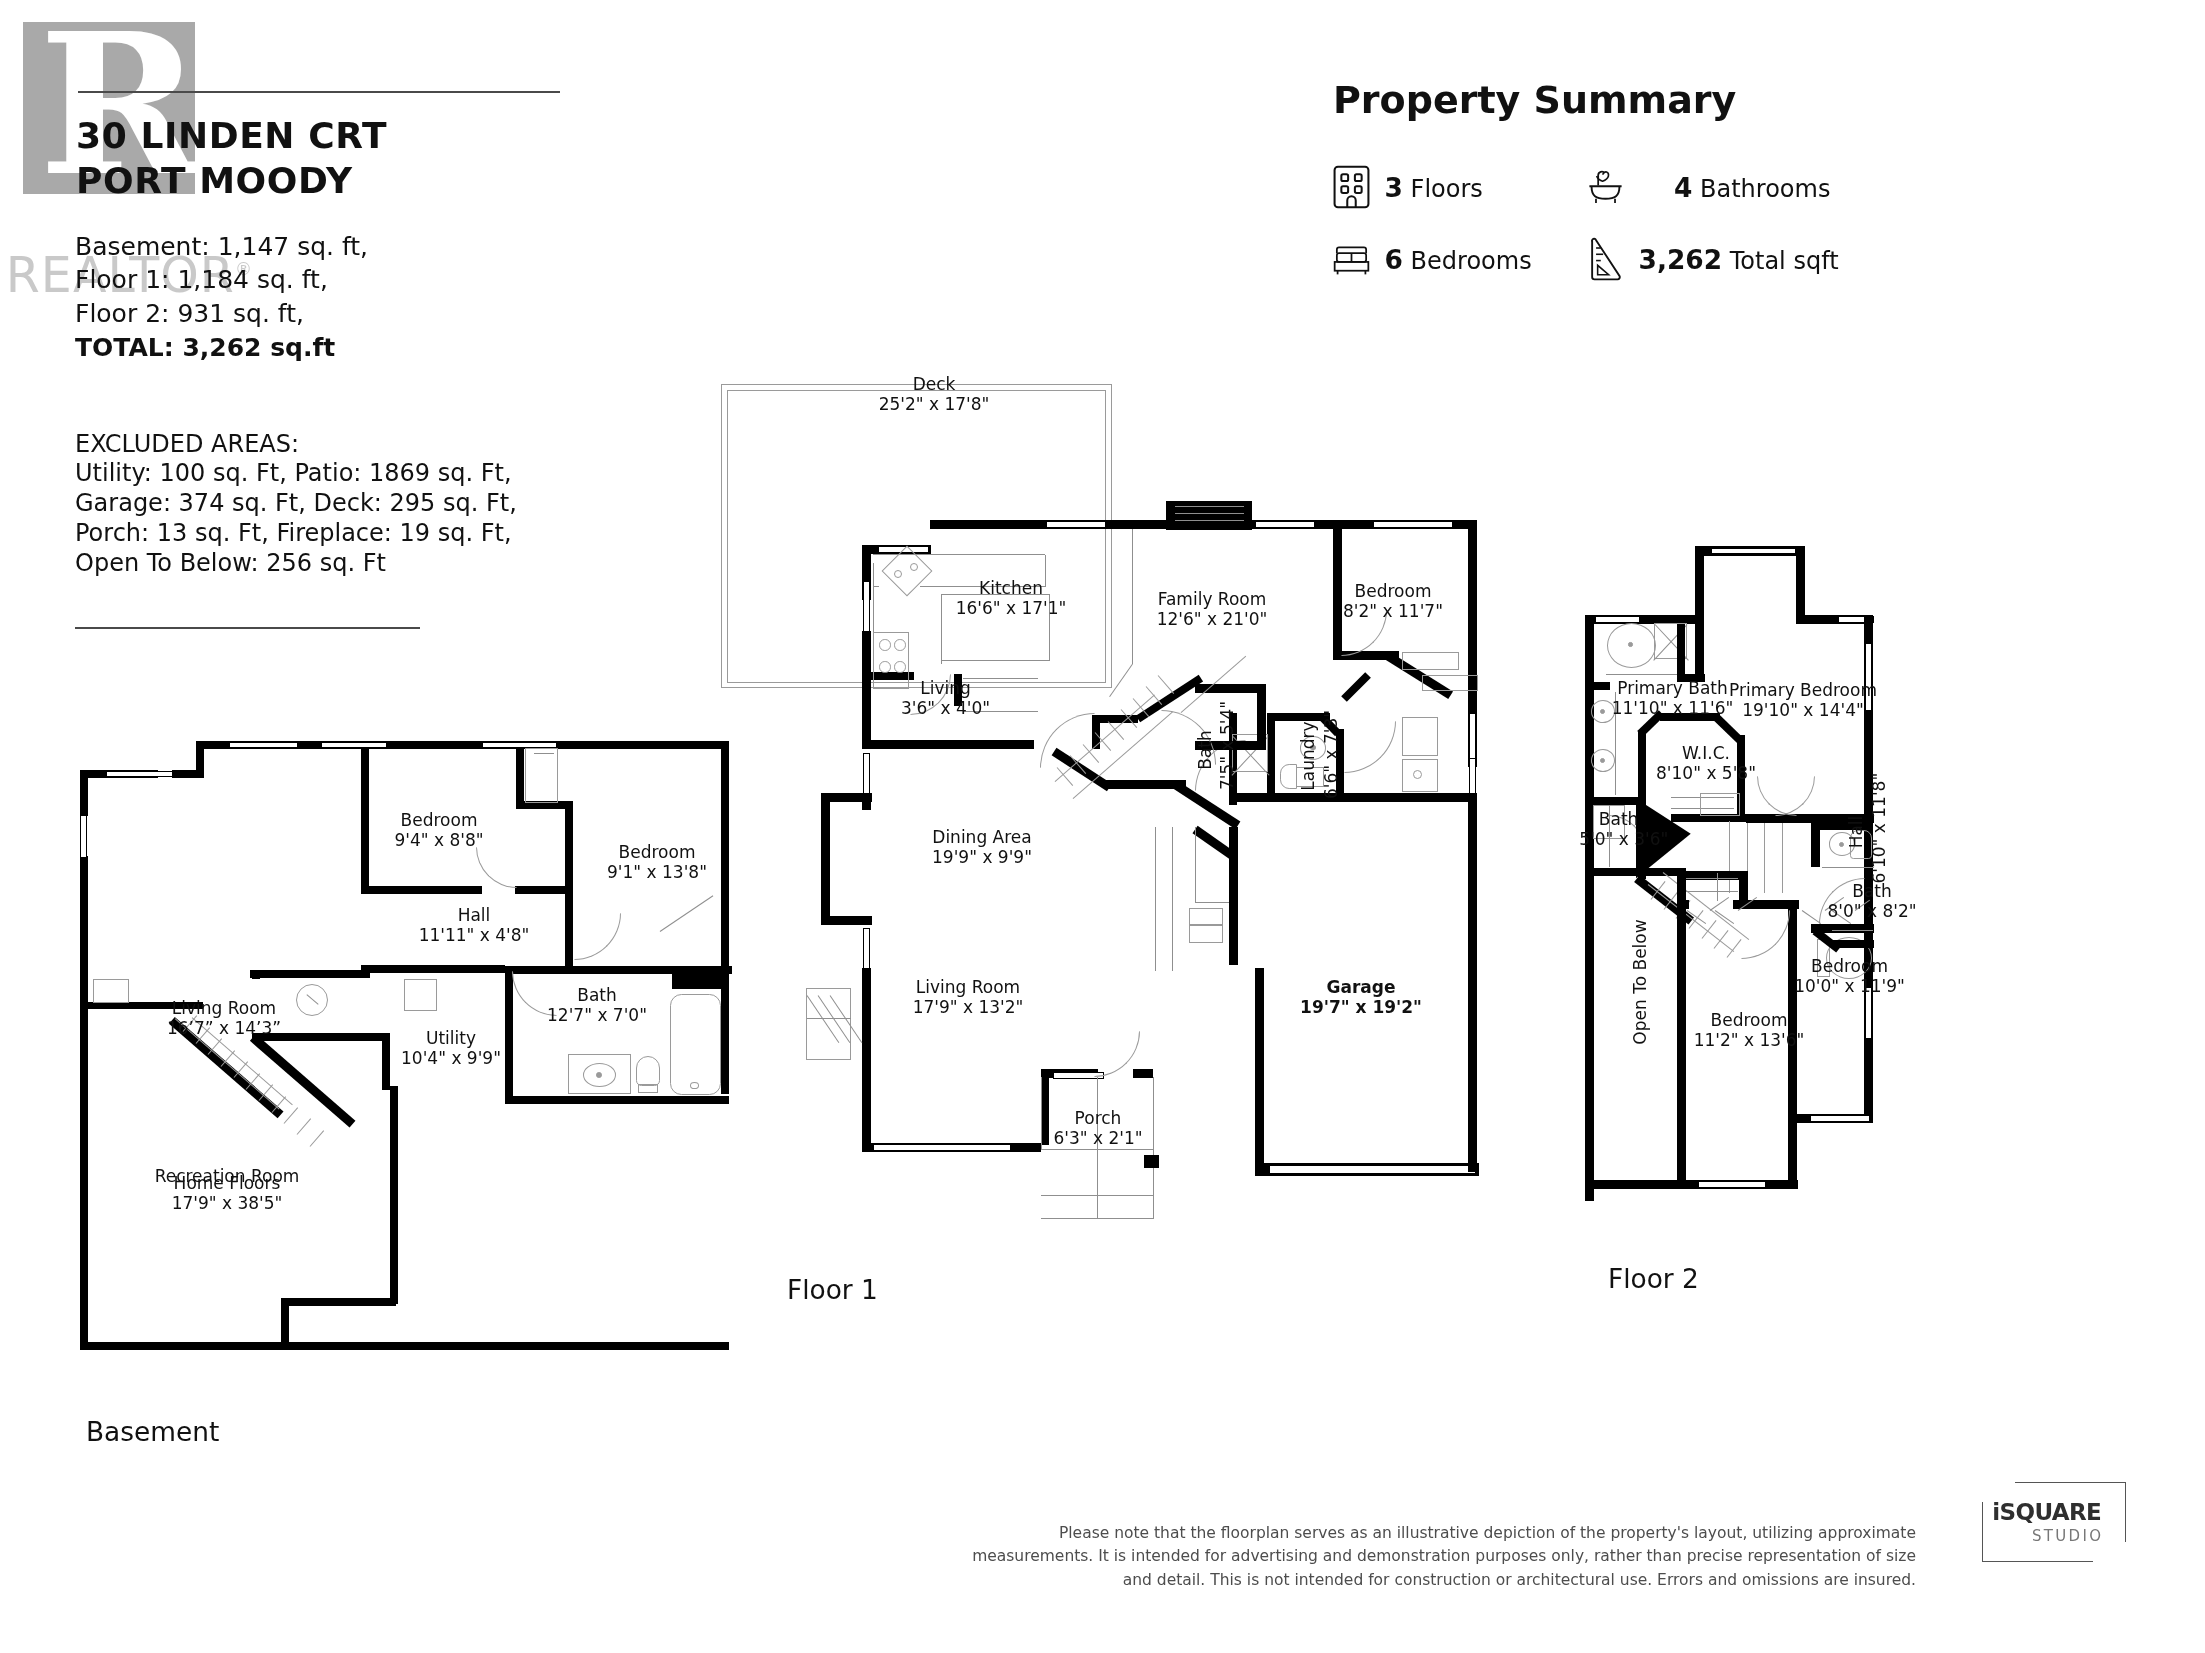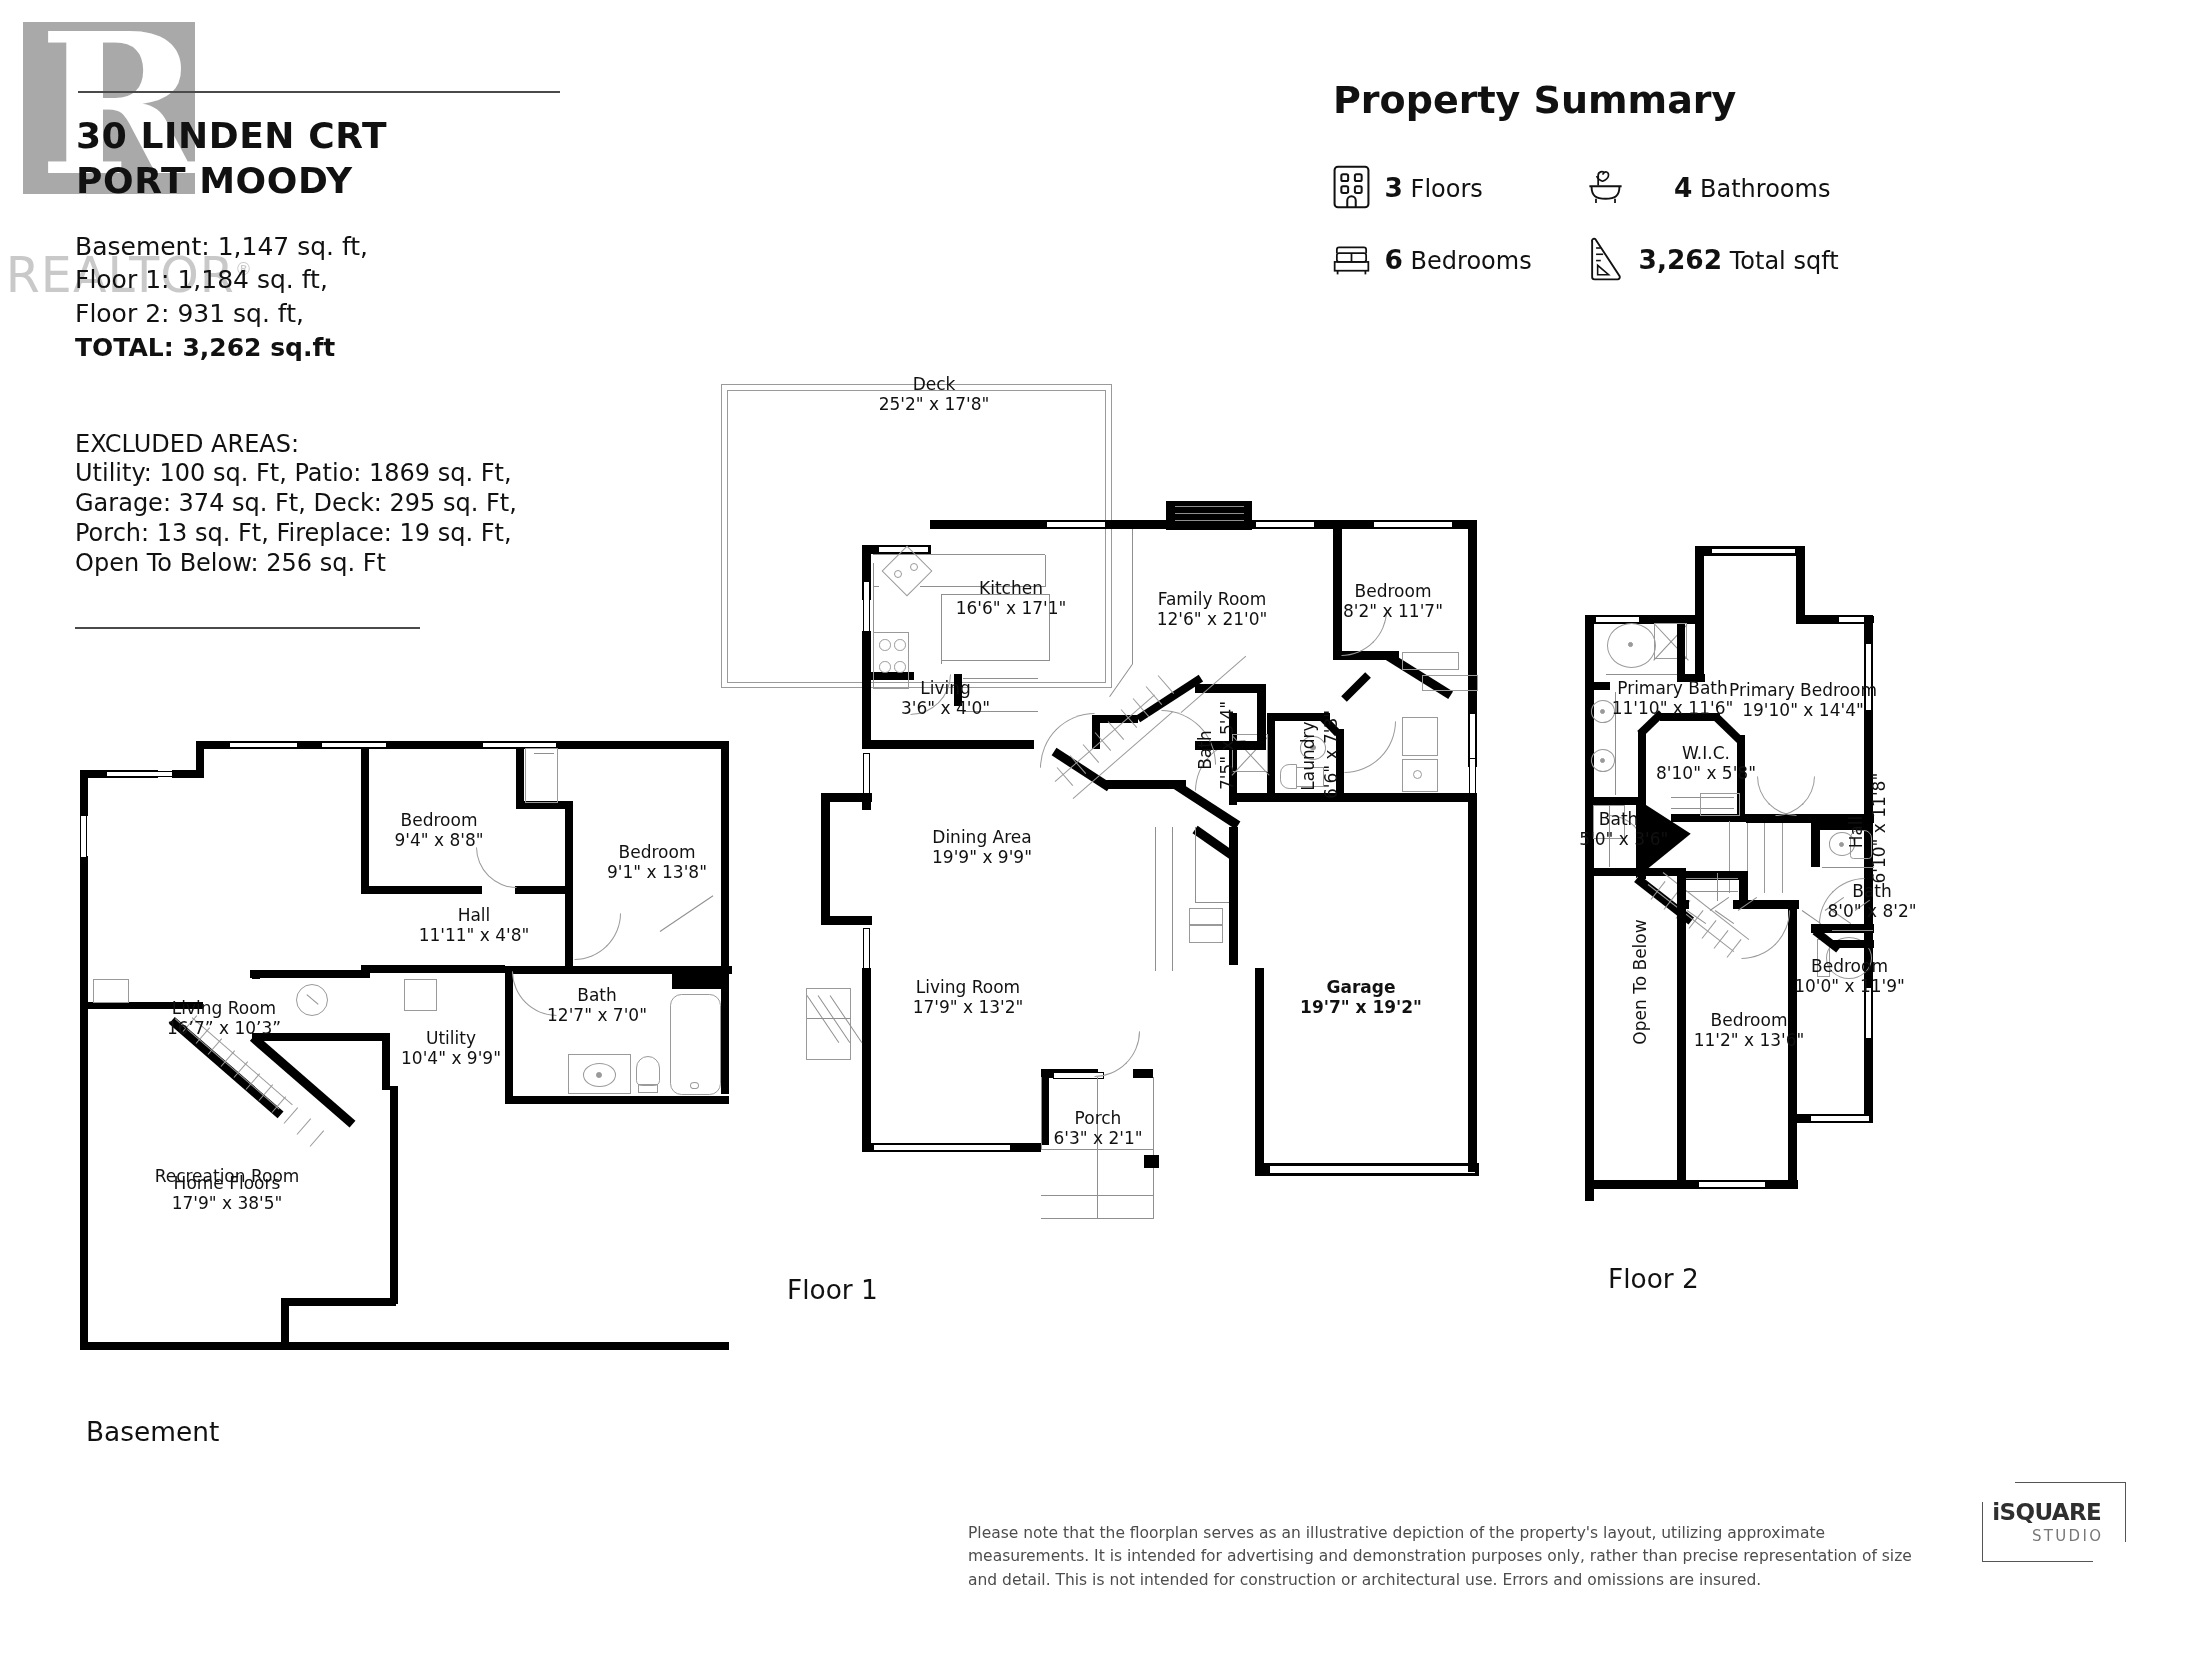--- a/index.html
+++ b/index.html
@@ -59,21 +59,21 @@
   .lbl .nm{display:block;}
   .lbl .dm{display:block;}
   .lbl.vert{transform-origin:50% 50%;}
   .floorcap{position:absolute;font-size:26.4px;}
 
   
   .stair{position:absolute;}
   .stair i{position:absolute;background:#9a9a9a;}
 
   
-  #disclaimer{left:968px;top:1522px;width:976px;text-align:left;font-size:15.5px;
+  #disclaimer{left:940px;top:1522px;width:976px;text-align:right;font-size:15.5px;
               line-height:1.5;color:#4d4d4d;}
   #logo-box{left:1982px;top:1482px;width:144px;height:80px;border:1.7px solid #555;box-sizing:border-box;}
   #logo-box .l1{position:absolute;left:9.2px;top:16px;font-size:23px;font-weight:bold;color:#2f2f2f;letter-spacing:-0.6px;}
   #logo-box .l2{position:absolute;left:49px;top:44px;font-size:15px;color:#777;letter-spacing:2.3px;}
   #logo-box .cut{position:absolute;left:-1.7px;top:-1.7px;width:34px;height:20.7px;background:#fff;}
   #logo-box .cut2{position:absolute;right:-1.7px;bottom:-1.7px;width:34px;height:20.7px;background:#fff;}
 </style>
 </head>
 <body>
 
@@ -232,21 +232,21 @@
     <i style="left:132px;top:135px;width:20.7px;height:1.1px;transform:rotate(-49deg);transform-origin:left center;"></i>
   </div>
 
   <div class="fixr" style="left:216px;top:243px;width:32px;height:32px;"></div>
   <div class="lt" style="left:225px;top:258px;width:15px;height:1.1px;transform:rotate(40deg);"></div>
 
   <div class="fix" style="left:324px;top:238px;width:33px;height:32px;"></div>
 
   <div class="lbl" style="left:55px;top:257px;width:178px;">
     <span class="nm">Living Room</span>
-    <span class="dm">16’7” x 10’3”</span>
+    <span class="dm">16’7” x 14’3”</span>
   </div>
   <div class="lbl" style="left:287px;top:69px;width:144px;">
     <span class="nm">Bedroom</span>
     <span class="dm">9'4" x 8'8"</span>
   </div>
   <div class="lbl" style="left:505px;top:101px;width:144px;">
     <span class="nm">Bedroom</span>
     <span class="dm">9'1" x 13'8"</span>
   </div>
   <div class="lbl" style="left:322px;top:164px;width:144px;">

